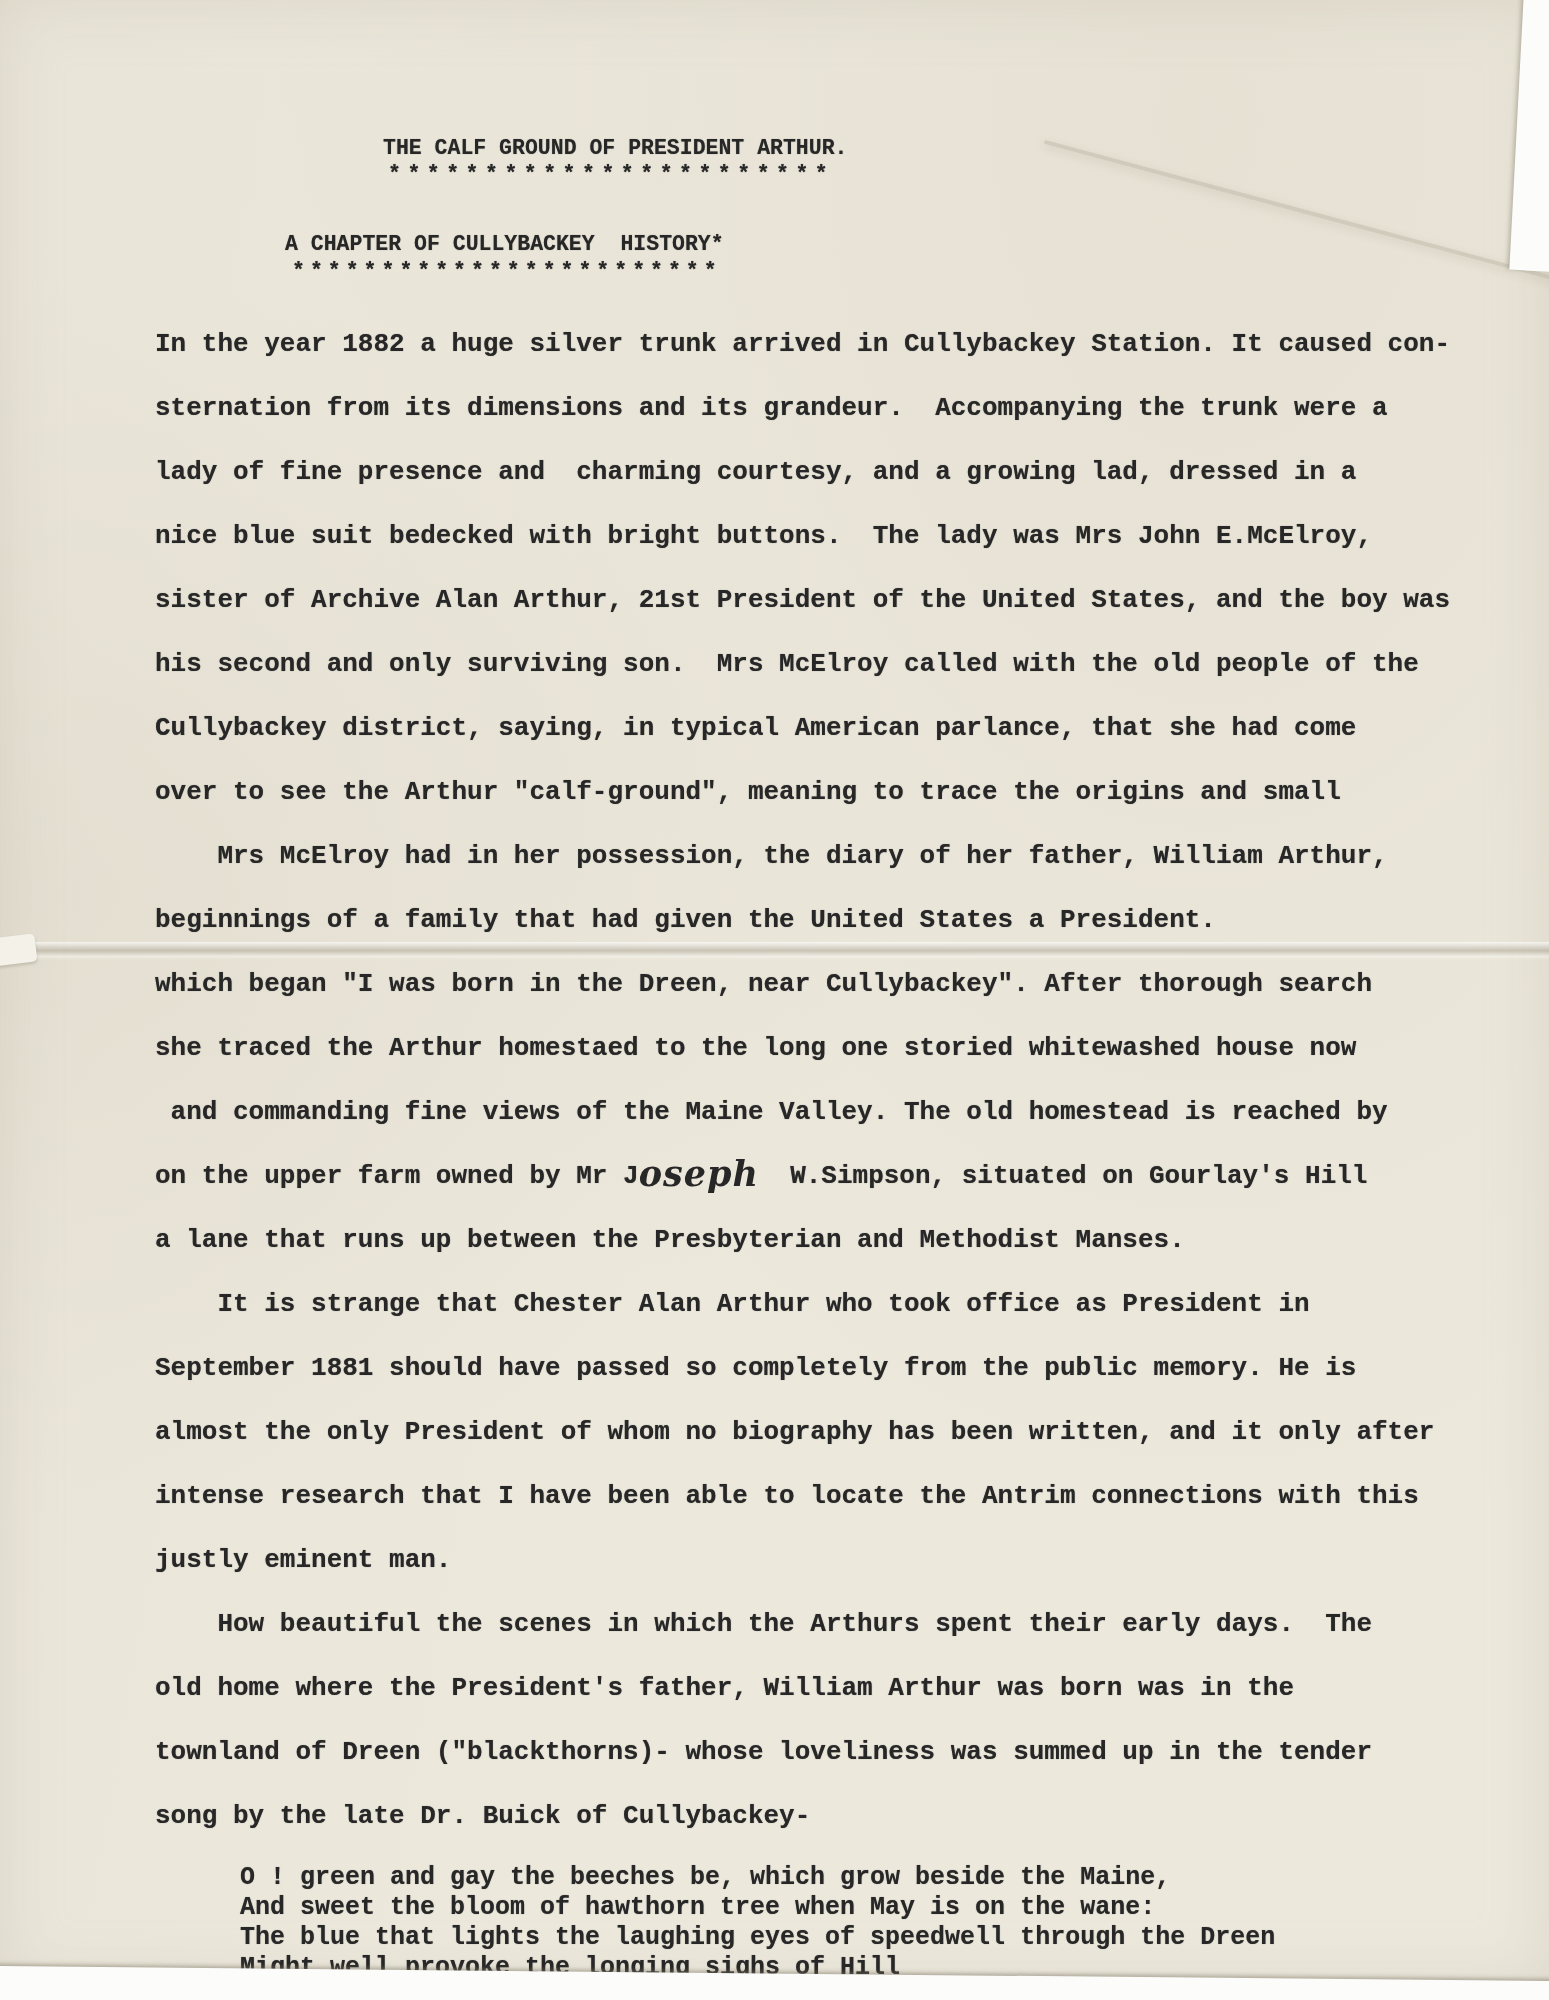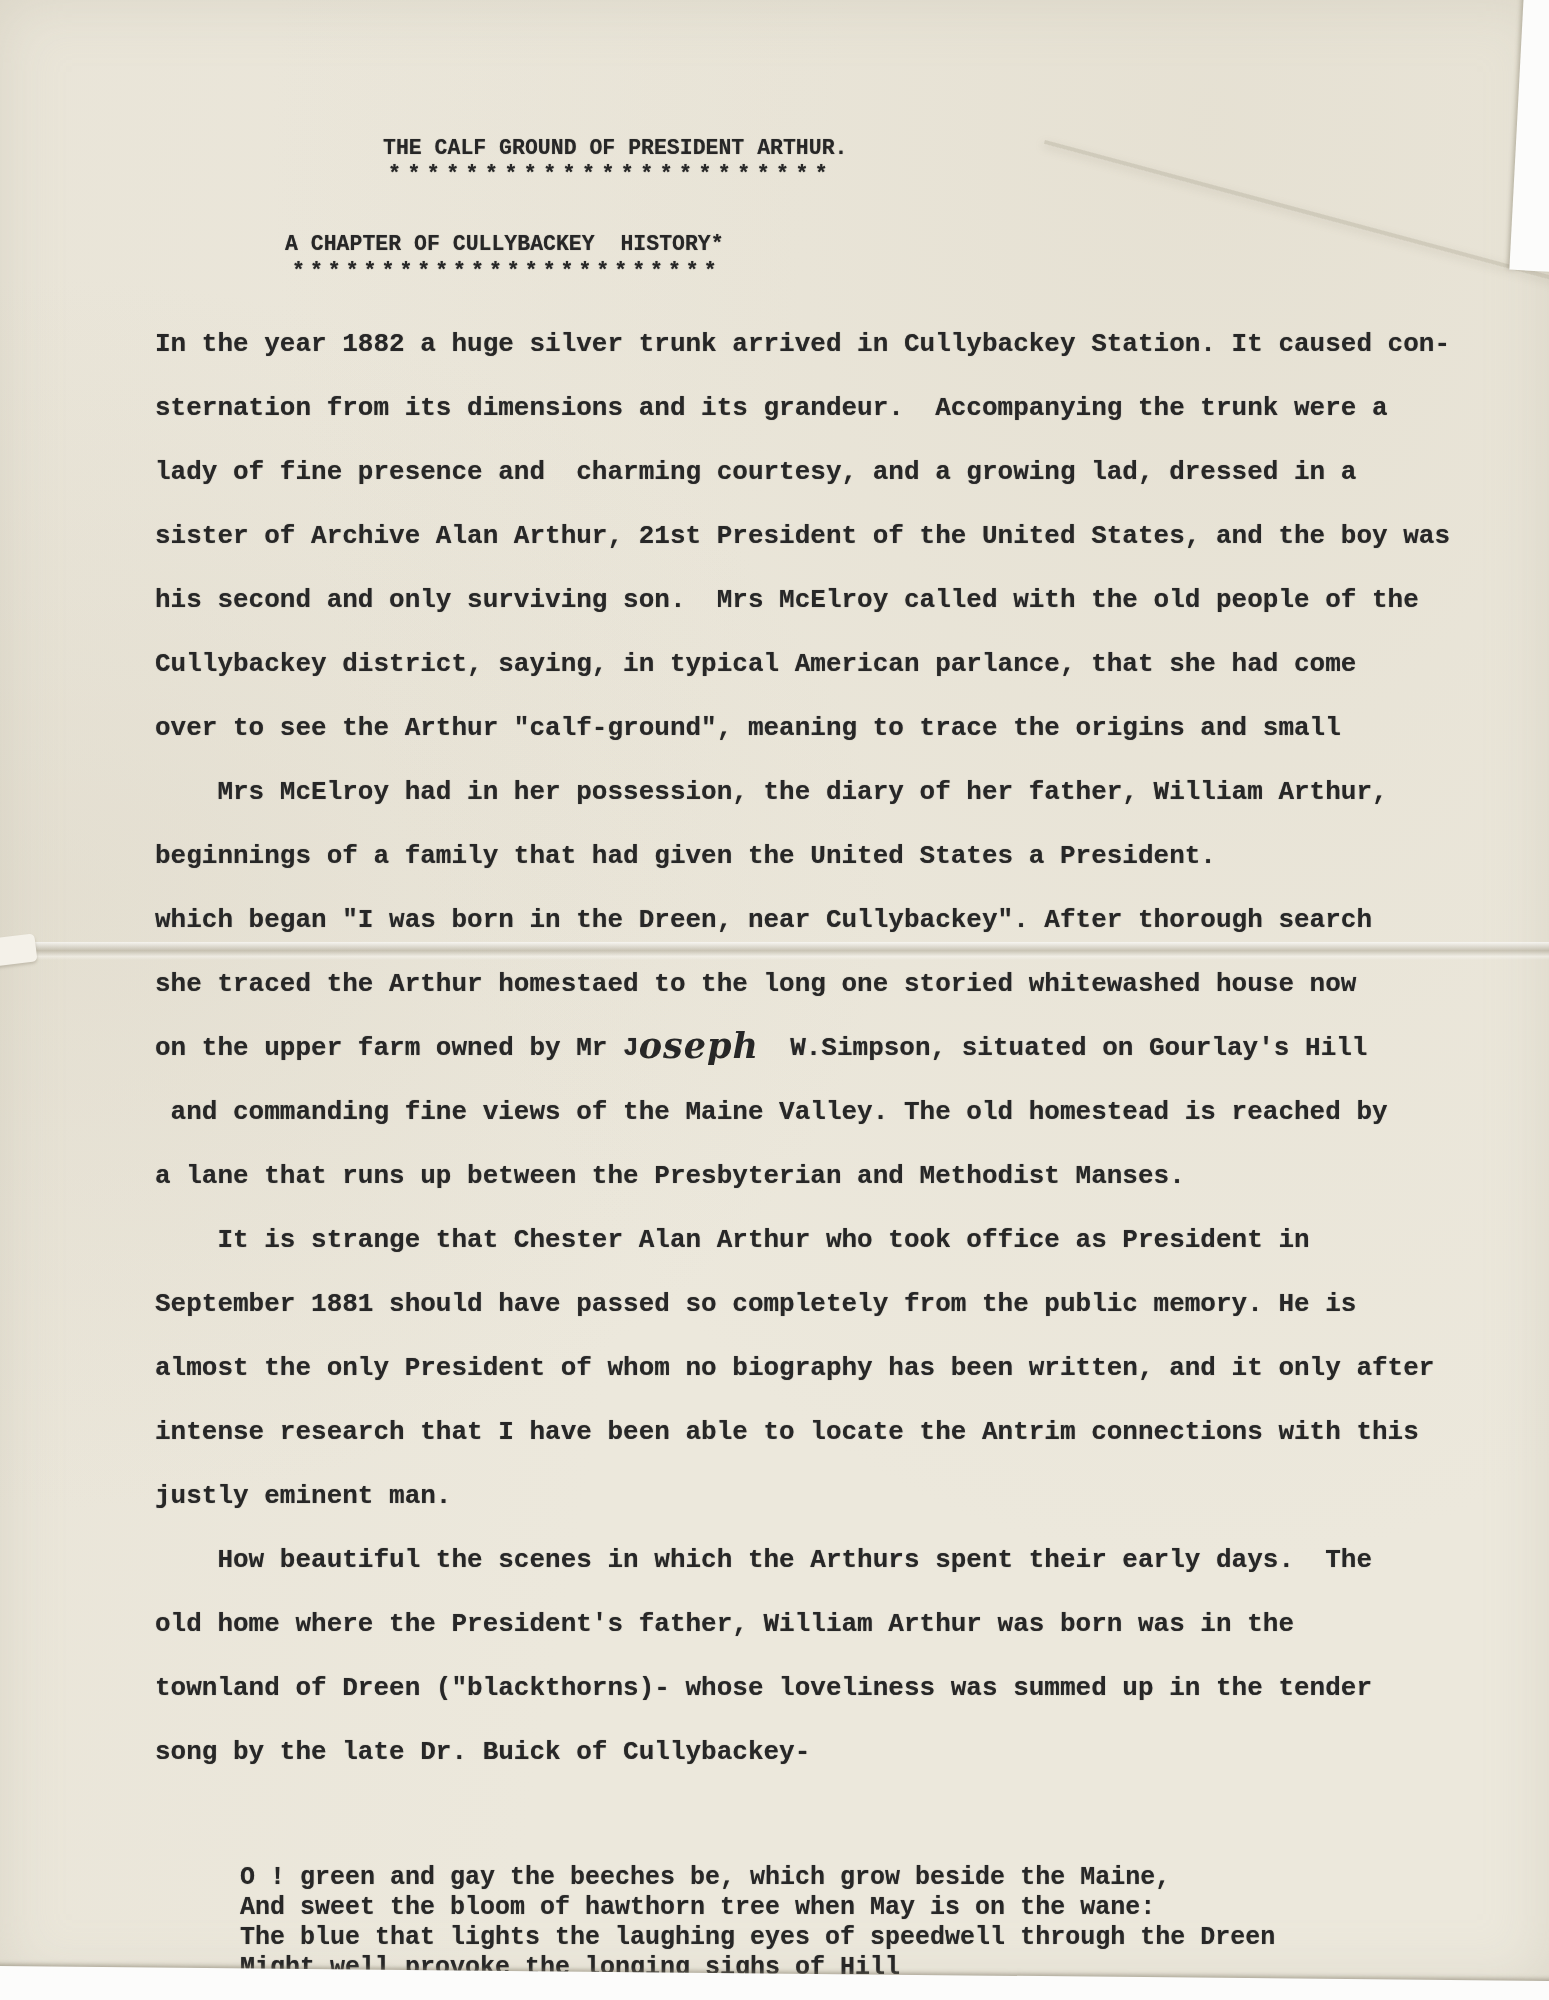--- a/index.html
+++ b/index.html
@@ -151,30 +151,31 @@
 
     <div class="title typed">THE CALF GROUND OF PRESIDENT ARTHUR.</div>
     <div class="stars stars1 typed">***********************</div>
     <div class="subtitle typed">A CHAPTER OF CULLYBACKEY  HISTORY*</div>
     <div class="stars stars2 typed">************************</div>
 
     <div class="body-lines typed">
         <div class="tline">In the year 1882 a huge silver trunk arrived in Cullybackey Station. It caused con-</div>
         <div class="tline">sternation from its dimensions and its grandeur.  Accompanying the trunk were a</div>
         <div class="tline">lady of fine presence and  charming courtesy, and a growing lad, dressed in a</div>
+        <div class="tline">nice blue suit bedecked with bright buttons.  The lady was Mrs John E.McElroy,</div>
         <div class="tline">sister of Archive Alan Arthur, 21st President of the United States, and the boy was</div>
         <div class="tline">his second and only surviving son.  Mrs McElroy called with the old people of the</div>
         <div class="tline">Cullybackey district, saying, in typical American parlance, that she had come</div>
         <div class="tline">over to see the Arthur "calf-ground", meaning to trace the origins and small</div>
         <div class="tline">    Mrs McElroy had in her possession, the diary of her father, William Arthur,</div>
         <div class="tline">beginnings of a family that had given the United States a President.</div>
         <div class="tline">which began "I was born in the Dreen, near Cullybackey". After thorough search</div>
         <div class="tline">she traced the Arthur homestaed to the long one storied whitewashed house now</div>
+        <div class="tline"> and commanding fine views of the Maine Valley. The old homestead is reached by</div>
         <div class="tline"><span>on the upper farm owned by Mr J</span><span class="handwritten">oseph</span><span>  W.Simpson, situated on Gourlay's Hill</span></div>
-        <div class="tline"> and commanding fine views of the Maine Valley. The old homestead is reached by</div>
         <div class="tline">a lane that runs up between the Presbyterian and Methodist Manses.</div>
         <div class="tline">    It is strange that Chester Alan Arthur who took office as President in</div>
         <div class="tline">September 1881 should have passed so completely from the public memory. He is</div>
         <div class="tline">almost the only President of whom no biography has been written, and it only after</div>
         <div class="tline">intense research that I have been able to locate the Antrim connections with this</div>
         <div class="tline">justly eminent man.</div>
         <div class="tline">    How beautiful the scenes in which the Arthurs spent their early days.  The</div>
         <div class="tline">old home where the President's father, William Arthur was born was in the</div>
         <div class="tline">townland of Dreen ("blackthorns)- whose loveliness was summed up in the tender</div>
         <div class="tline">song by the late Dr. Buick of Cullybackey-</div>

